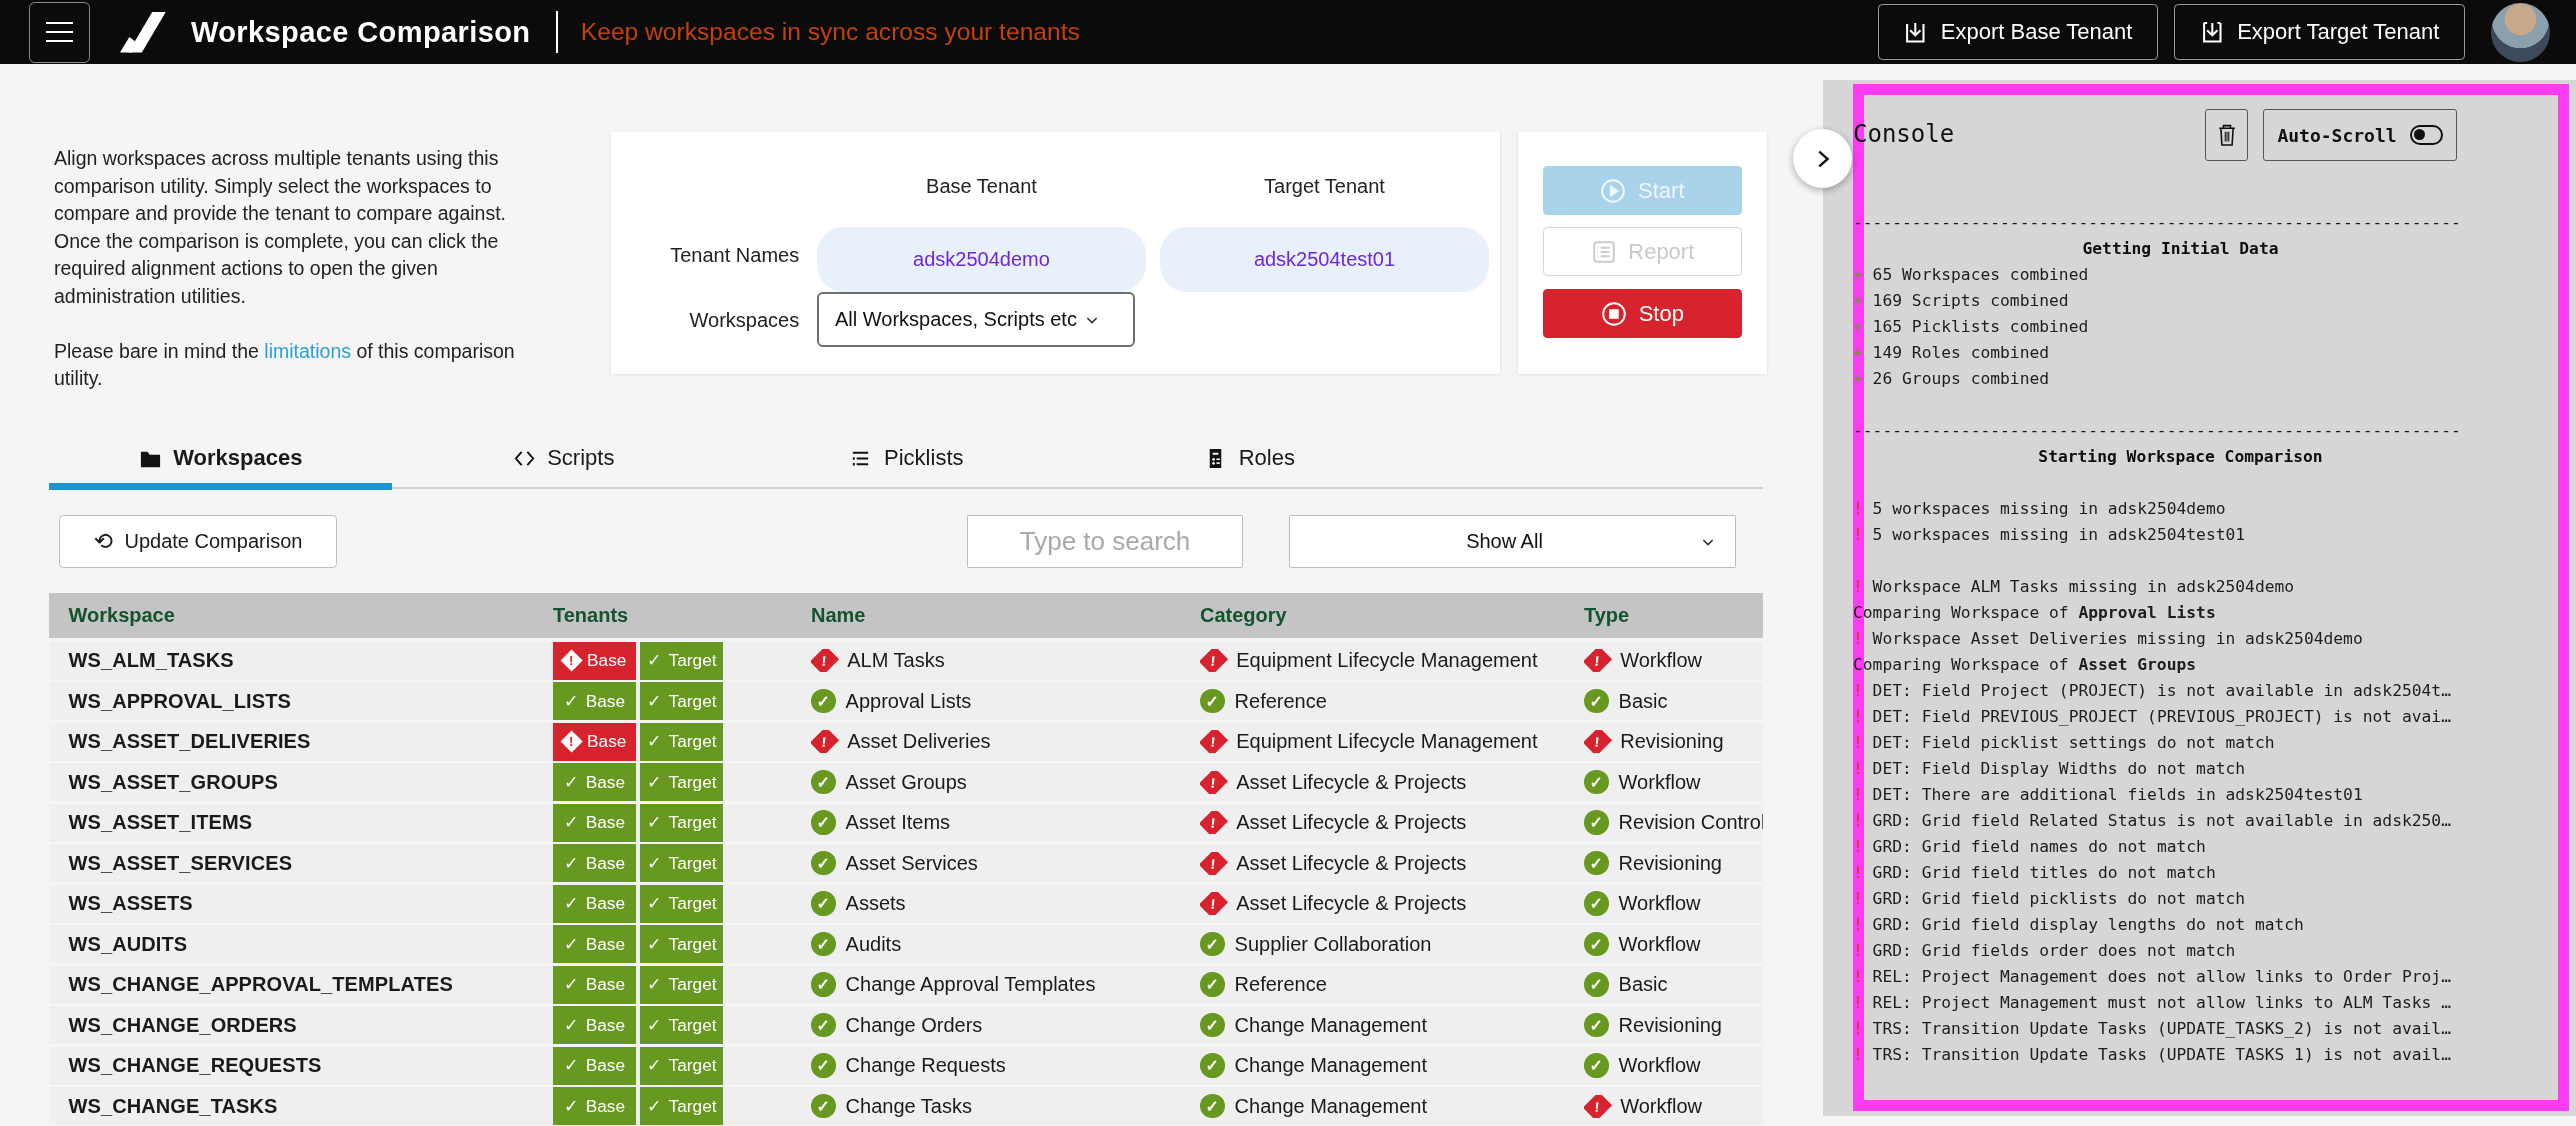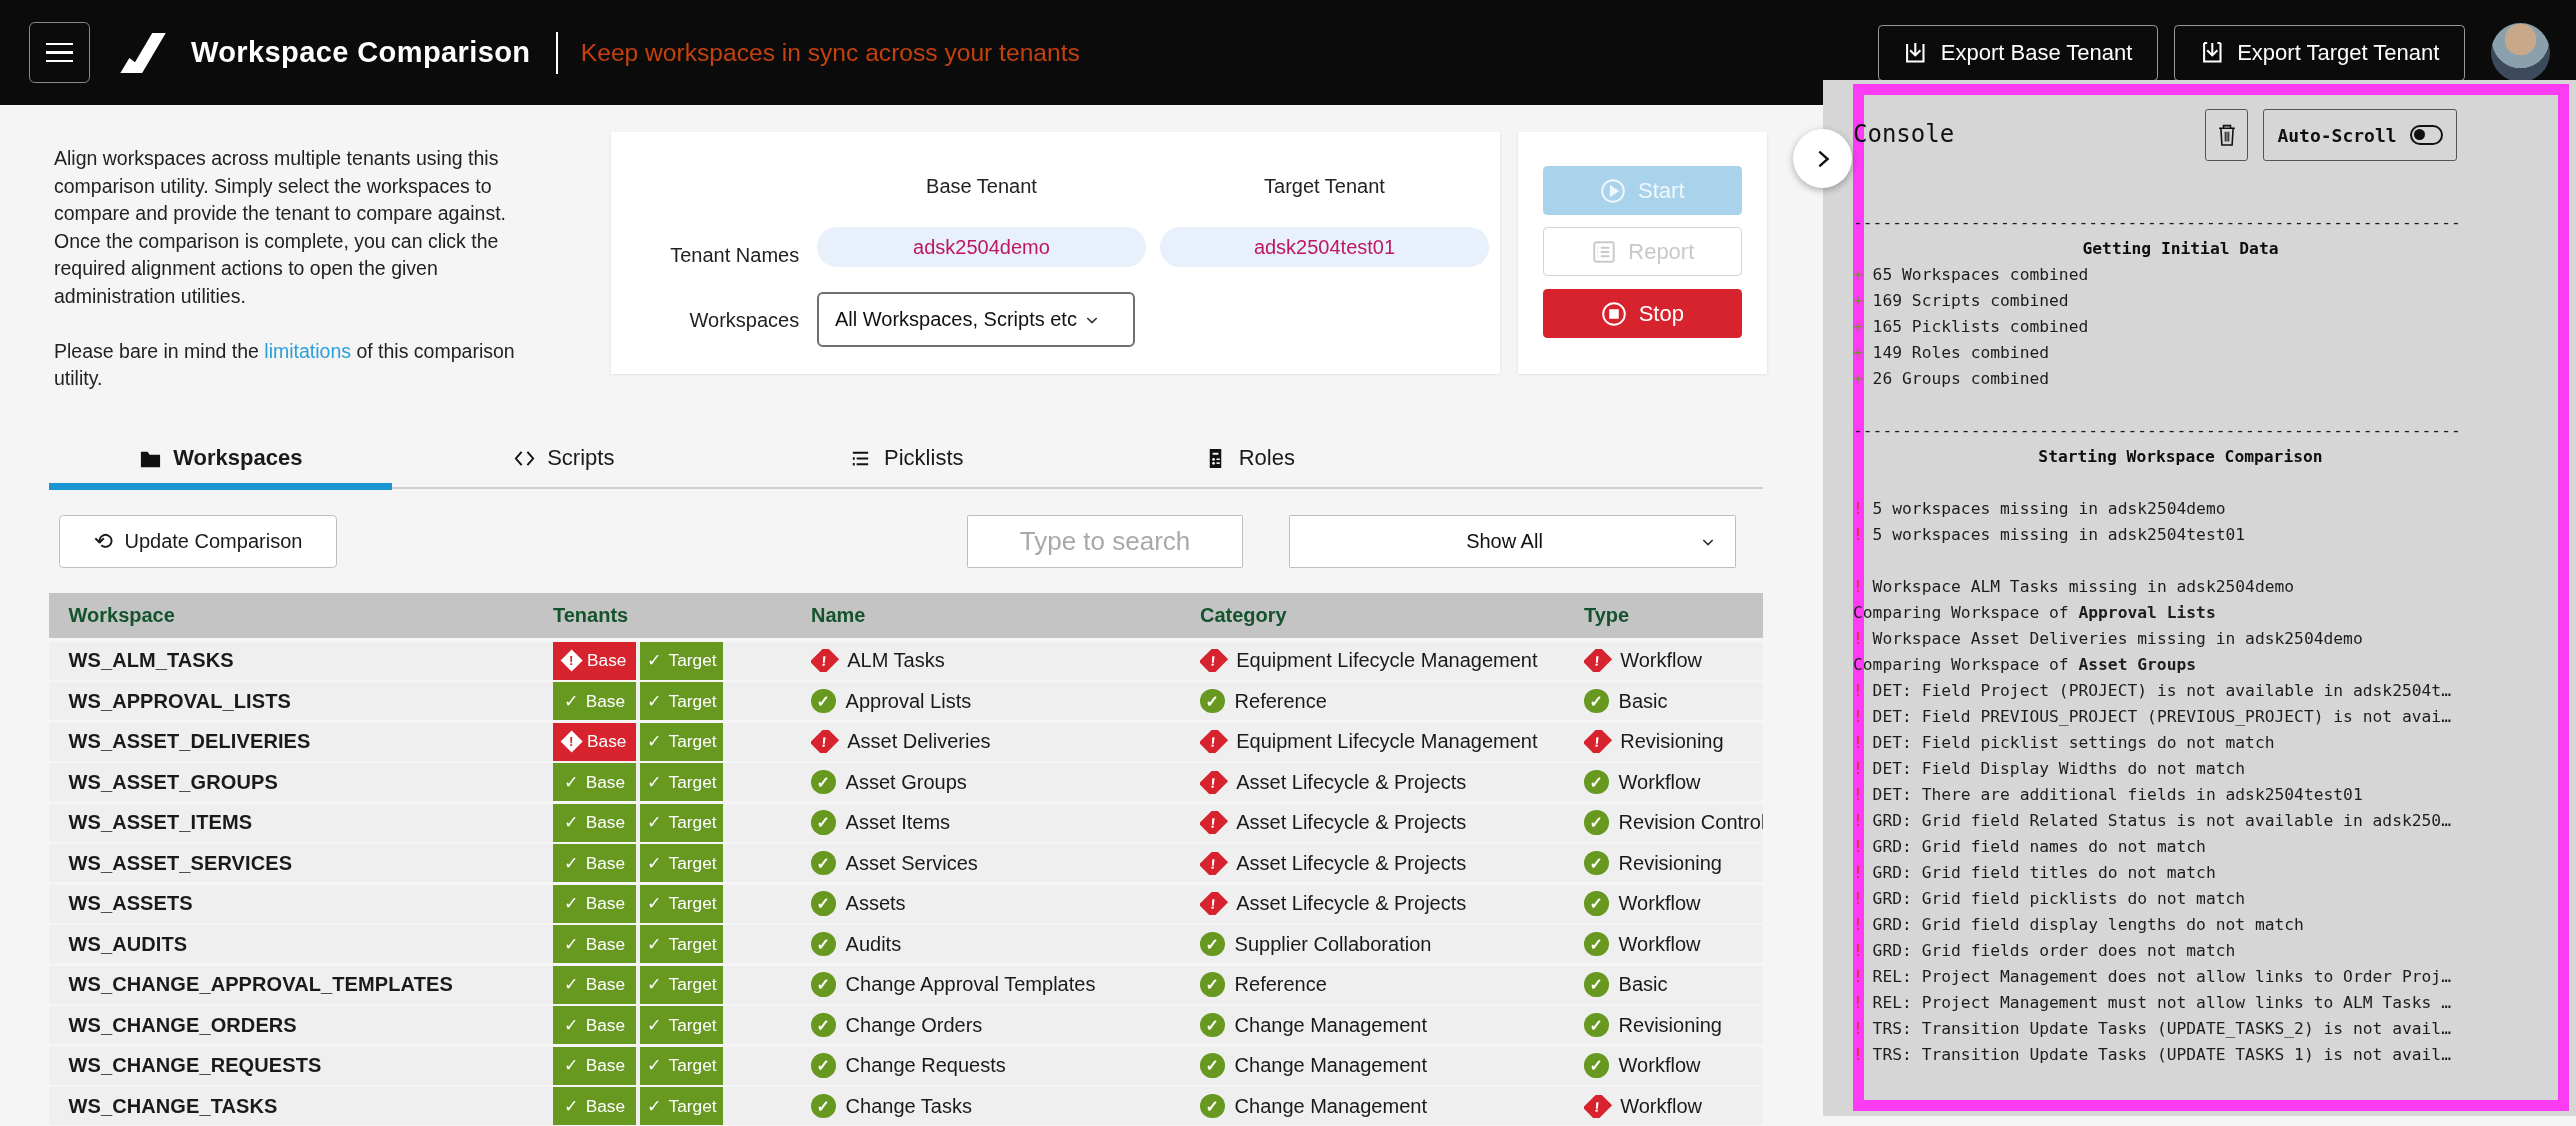--- a/index.html
+++ b/index.html
@@ -1,20 +1,20 @@
 <!DOCTYPE html>
 <html style="font-size:11.6px"><head>
 <meta charset="utf-8">
 <style>
   * { margin:0; padding:0; box-sizing:border-box; }
   html,body { width:2576px; height:1126px; overflow:hidden; background:#f5f5f5;
     font-family:"Liberation Sans", sans-serif; color:#1a1a1a; }
 
   
-  .header { position:absolute; left:0; top:0; width:2576px; height:105px; background:#0b0b0b;
+  .header { position:absolute; left:0; top:0; width:2576px; height:64px; background:#0b0b0b;
     display:flex; align-items:center; }
   .hamburger { width:61px; height:61px; margin-left:29px; border:1.4px solid #8a8a8a; border-radius:5.8px;
     display:flex; flex-direction:column; justify-content:center; align-items:center; gap:6.5px; background:transparent; cursor:pointer; }
   .hamburger i { display:block; width:27.5px; height:2.2px; background:#fff; }
   .logo { margin-left:30px; width:52px; height:42px; }
   .app-title { margin-left:19px; color:#fff; font-size:29px; font-weight:bold; letter-spacing:0.4px; }
   .hdr-divider { width:1.4px; height:42px; background:#fff; margin:0 23px 0 26px; }
   .app-subtitle { color:#c2410c; font-size:24.6px; font-weight:400; }
   .hdr-spacer { flex:1; }
   .export-btn { height:56px; border:1.4px solid #9a9a9a; border-radius:4.3px; background:transparent; color:#fff;
@@ -26,22 +26,22 @@
   
   .intro { position:absolute; left:54px; top:145px; width:473px; font-size:19.5px; line-height:27.5px; color:#222; }
   .intro p + p { margin-top:27.5px; }
   .intro a { color:#2b9fd9; text-decoration:none; cursor:pointer; }
 
   
   .card { background:#fff; box-shadow:0 0.7px 2.9px rgba(0,0,0,.12); }
   .tenant-card { position:absolute; left:611px; top:132px; width:889px; height:242px; }
   .tc-col-hdr { position:absolute; top:43px; width:329px; text-align:center; font-size:20px; color:#222; }
   .tc-row-label { position:absolute; width:181px; text-align:right; font-size:20px; color:#222; }
-  .tc-value { position:absolute; width:329px; height:40px; background:#e8f0fb; display:flex; align-items:center;
-    justify-content:center; font-size:20px; color:#be185d;border-radius:27px; }
+  .tc-value { position:absolute; width:329px; height:65px; background:#e8f0fb; display:flex; align-items:center;
+    justify-content:center; font-size:20px; color:#6d28d9;border-radius:27px; }
   .ws-select { position:absolute; left:206px; top:160px; width:318px; height:55px; background:#fff;
     border:2.2px solid #6f6f6f; border-radius:5.8px; display:flex; align-items:center; font-size:20px; color:#111;
     padding:0 33px 0 16px; cursor:pointer; }
   .ws-select .val { overflow:hidden; white-space:nowrap; flex:1; }
   .chev { width:16px; height:16px; flex:none; }
 
   
   .actions-card { position:absolute; left:1518px; top:132px; width:249px; height:242px; }
   .act-btn { position:absolute; left:25px; width:199px; height:49px; border-radius:4.3px; display:flex;
     align-items:center; justify-content:center; gap:11.6px; font-size:22px; cursor:pointer; border:none; }

